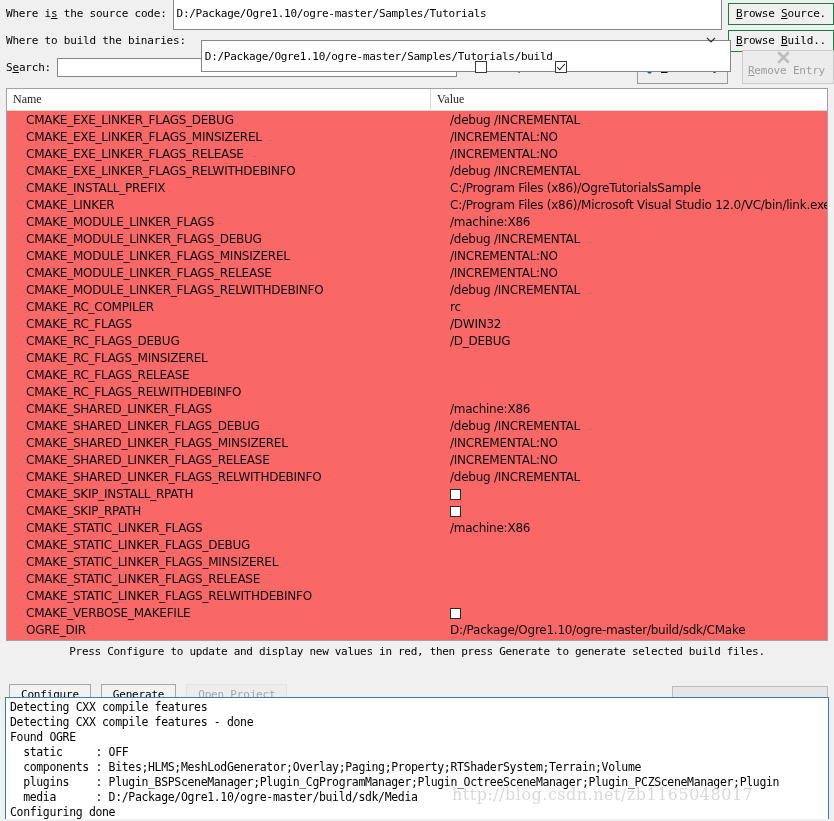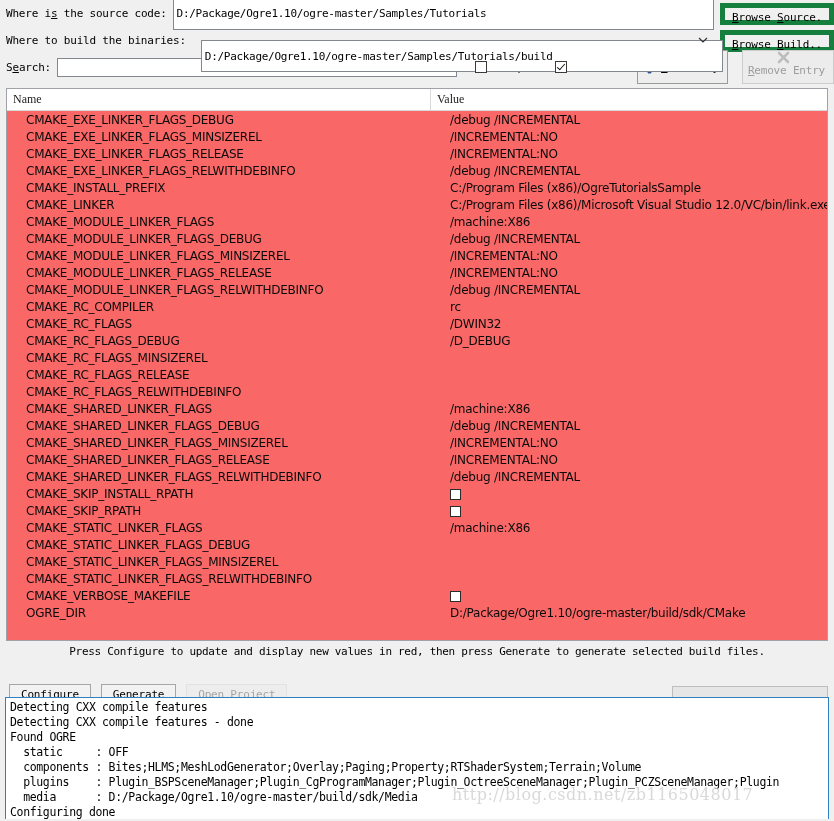--- a/index.html
+++ b/index.html
@@ -83,21 +83,21 @@
     white-space: nowrap;
     color: #000;
     line-height: 19px;
     letter-spacing: -0.2px;
   }
   .browse-btn {
     height: 22px;
     line-height: 20px;
     padding: 0 7px;
     background: #f0f0f0;
-    border: 5px solid #15803d;
+    border: 1px solid #15803d;
   }
 
   
   .search-row {
     display: flex;
     align-items: center;
     height: 26px;
     padding-left: 6px;
     box-sizing: border-box;
   }
@@ -483,20 +483,24 @@
       <div class="trow">
         <div class="td-name">CMAKE_STATIC_LINKER_FLAGS</div>
         <div class="td-value">/machine:X86</div>
       </div>
       <div class="trow">
         <div class="td-name">CMAKE_STATIC_LINKER_FLAGS_DEBUG</div>
         <div class="td-value"></div>
       </div>
       <div class="trow">
         <div class="td-name">CMAKE_STATIC_LINKER_FLAGS_MINSIZEREL</div>
+        <div class="td-value"></div>
+      </div>
+      <div class="trow">
+        <div class="td-name">CMAKE_STATIC_LINKER_FLAGS_RELEASE</div>
         <div class="td-value"></div>
       </div>
       <div class="trow">
         <div class="td-name">CMAKE_STATIC_LINKER_FLAGS_RELWITHDEBINFO</div>
         <div class="td-value"></div>
       </div>
       <div class="trow">
         <div class="td-name">CMAKE_VERBOSE_MAKEFILE</div>
         <div class="td-value"><span class="cell-cbox"></span></div>
       </div>

